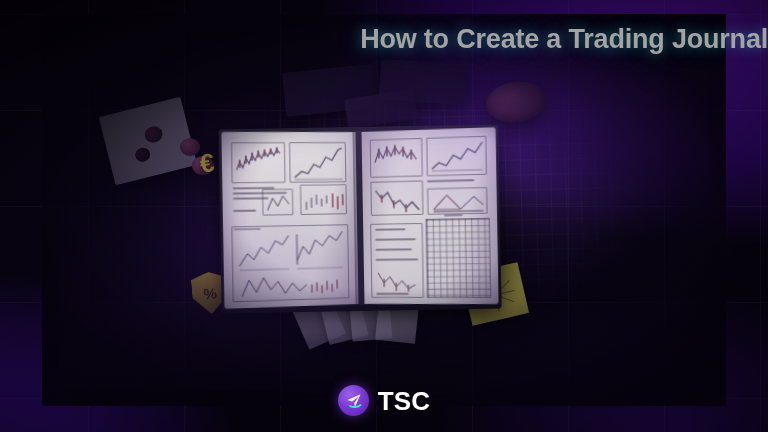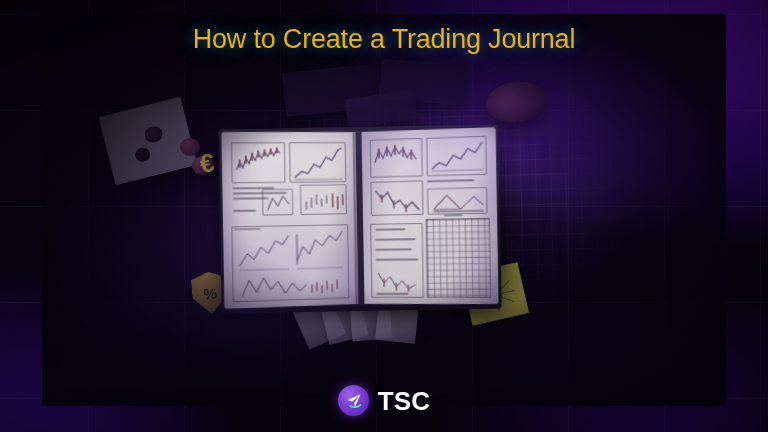--- a/index.html
+++ b/index.html
@@ -190,25 +190,25 @@
   }
   .scene-fade {
     position:absolute; inset:-46px;
     background:radial-gradient(ellipse 54% 56% at 50% 48%, rgba(0,0,0,0) 40%, rgba(9,4,20,.55) 72%, rgba(8,3,18,.92) 100%);
     pointer-events:none;
   }
 
   
   .title {
     position:absolute; left:0; right:0; top:24px;
-    text-align:center;
+    text-align:right;
     font-size:27px;
-    font-weight:normal;
+    font-weight:bold;
     letter-spacing:-.2px;
-    color:#eab308;
+    color:#a3a3a3;
     text-shadow:0 0 14px rgba(60,225,215,.45), 0 0 30px rgba(40,200,200,.22);
     z-index:10;
   }
 
   
   .logo-wrap {
     position:absolute; left:0; right:0; bottom:16px;
     display:flex; align-items:center; justify-content:center; gap:9px;
     z-index:10;
   }

